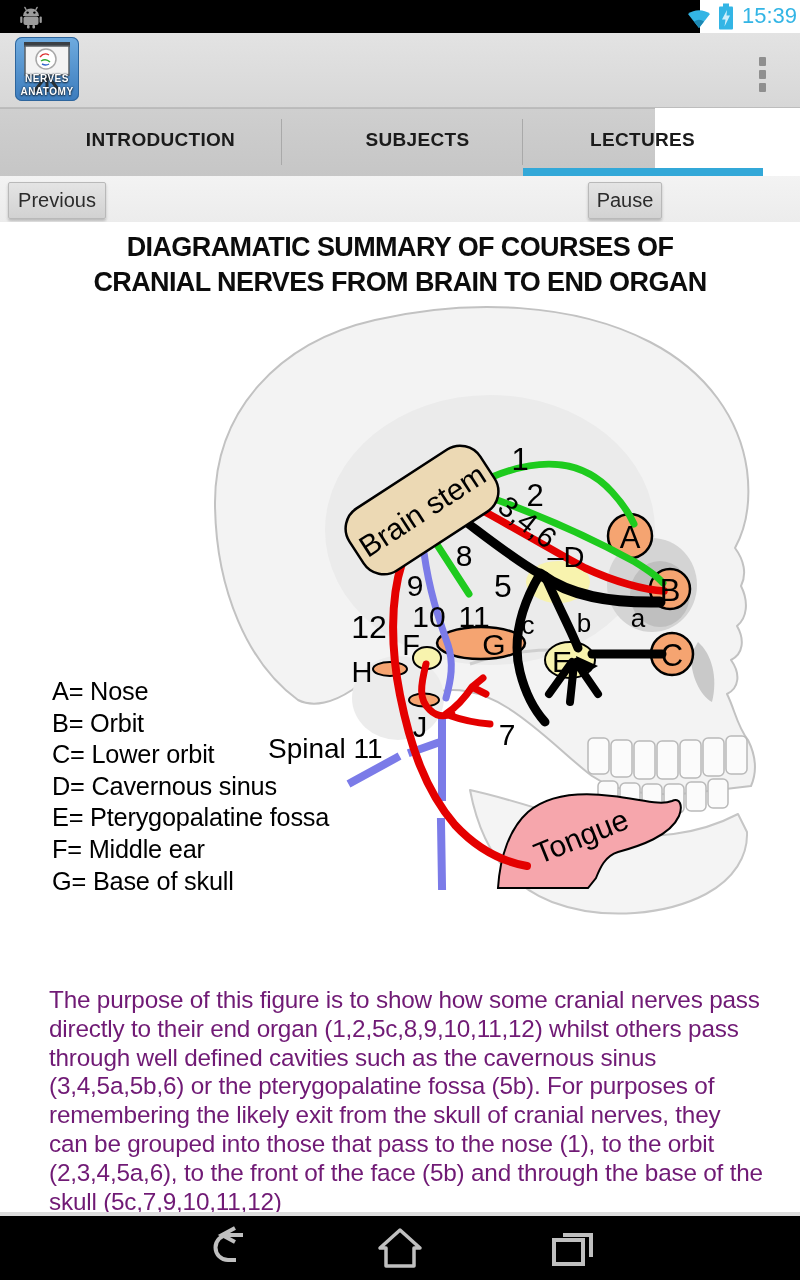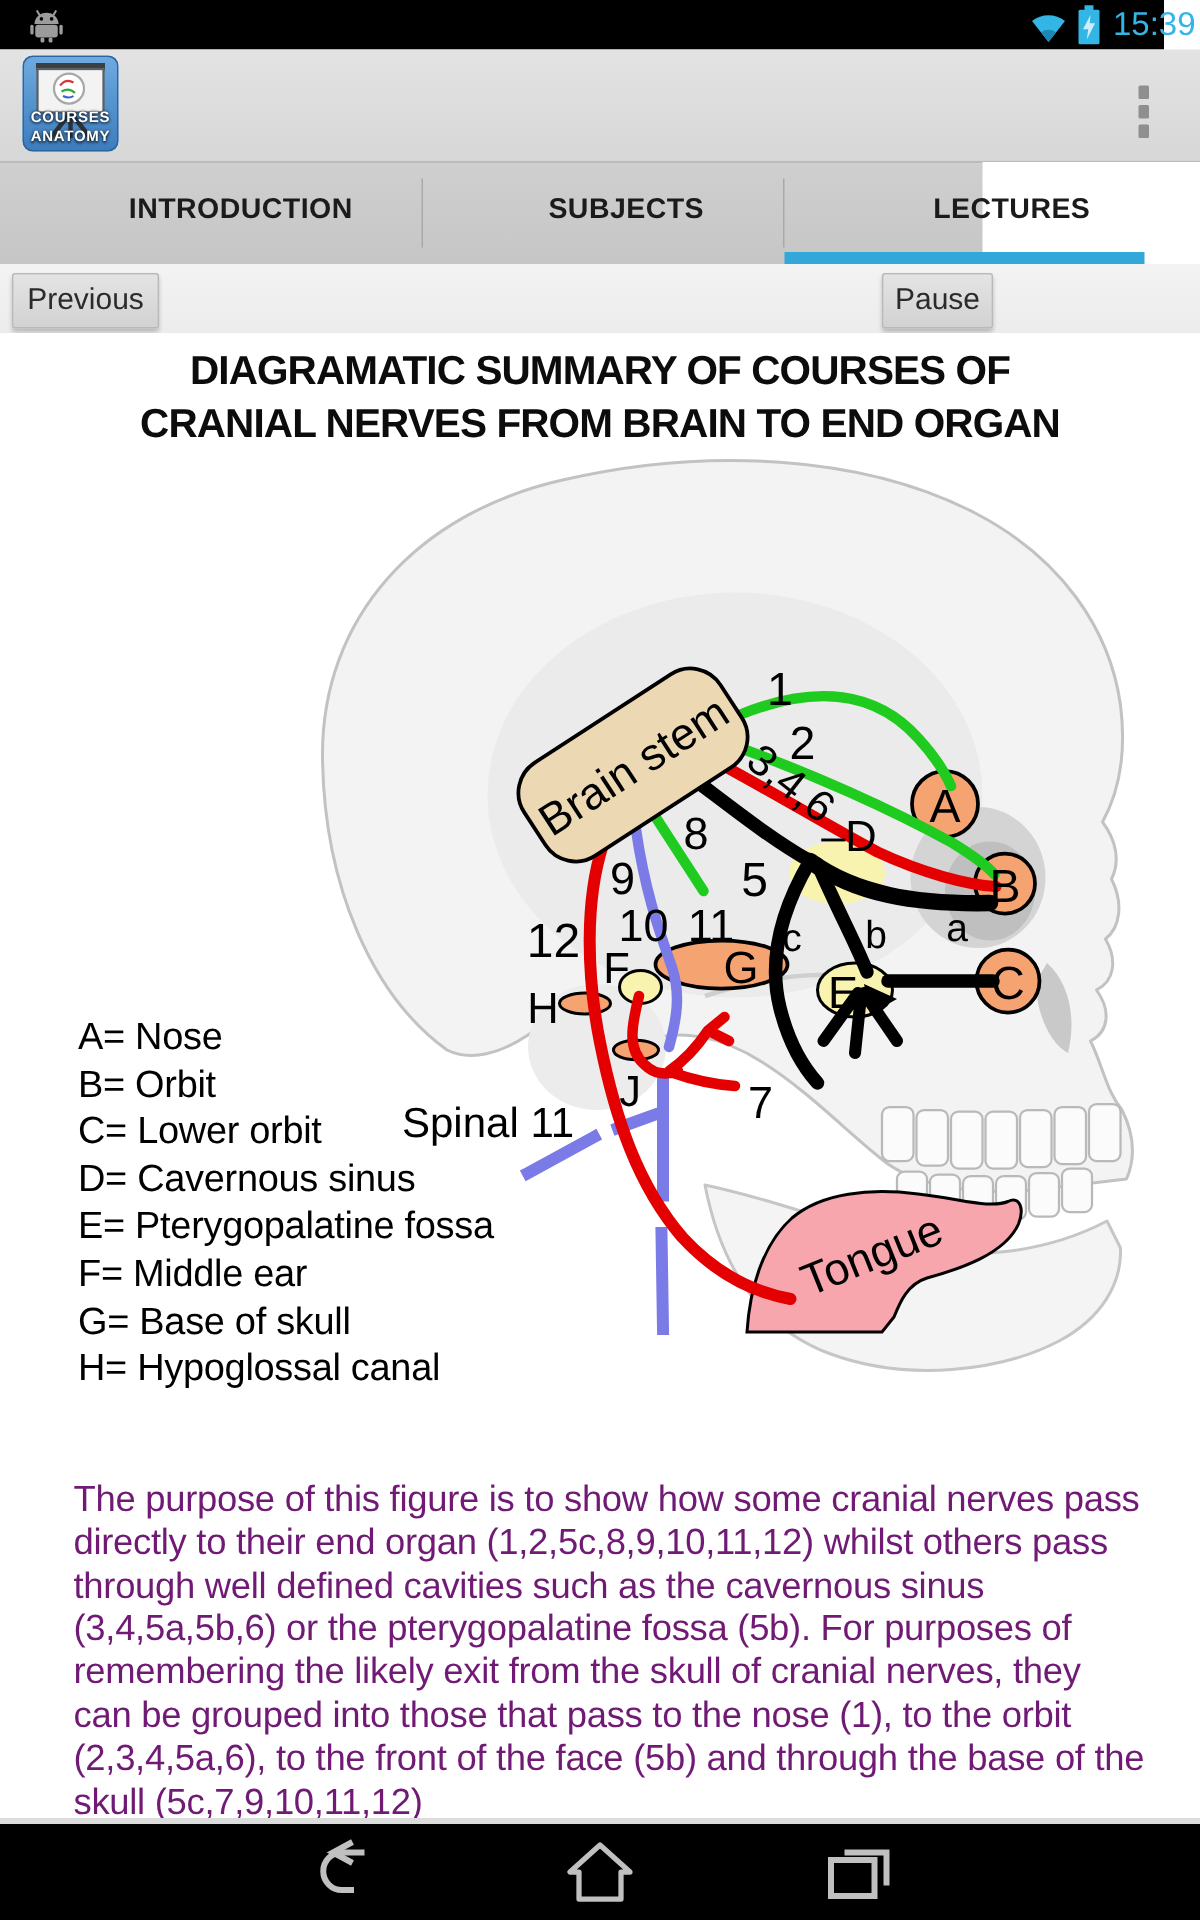--- a/index.html
+++ b/index.html
@@ -1,19 +1,19 @@
 <!DOCTYPE html>
 <html><head>
 <meta charset="utf-8">
 <style>
   html,body{margin:0;padding:0;background:#000;}
   .screen{position:relative;width:800px;height:1280px;background:#fff;overflow:hidden;
           font-family:"Liberation Sans",sans-serif;-webkit-font-smoothing:antialiased;}
   
-  .statusbar{position:absolute;left:0;top:0;width:776px;height:33px;background:#000;}
+  .statusbar{position:absolute;left:0;top:0;width:684px;height:33px;background:#000;padding-left:16px;}
   .statusbar .droid{position:absolute;left:18px;top:4px;}
   .statusbar .wifi{position:absolute;left:686px;top:4px;}
   .statusbar .batt{position:absolute;left:716px;top:2px;}
   .statusbar .time{position:absolute;left:742px;top:3px;font-size:22px;color:#33b5e5;}
   
   .actionbar{position:absolute;left:0;top:33px;width:800px;height:75px;
              background:linear-gradient(#e3e3e3,#d7d7d7);border-bottom:1px solid #bdbdbd;box-sizing:border-box;}
   .appicon{position:absolute;left:15px;top:4px;width:64px;height:64px;border-radius:7px;
            background:linear-gradient(#6fabdf,#3c7cbd);box-shadow:inset 0 0 0 1px #2e659c;overflow:hidden;}
   .appicon .ictxt{position:absolute;width:100%;text-align:center;color:#fff;font-weight:bold;
@@ -84,34 +84,34 @@
     <div class="appicon">
       <svg width="64" height="64" viewBox="0 0 64 64">
         <rect x="9" y="5" width="46" height="5" fill="#3a3f44"></rect>
         <rect x="10" y="9" width="44" height="29" fill="#f3f3f3" stroke="#5a6066" stroke-width="1.5"></rect>
         <path d="M32,38 L18,56 M32,38 L46,56 M32,38 L32,55" stroke="#2c3236" stroke-width="3" fill="none"></path>
         <circle cx="31" cy="22" r="10" fill="#ffffff" stroke="#a8a8a8" stroke-width="1.5"></circle>
         <path d="M25,20 q4,-5 9,-2" stroke="#d33" stroke-width="1.4" fill="none"></path>
         <path d="M26,24 q5,-3 9,1" stroke="#3a3" stroke-width="1.4" fill="none"></path>
         <path d="M27,27 q4,2 7,0" stroke="#36c" stroke-width="1.4" fill="none"></path>
       </svg>
-      <div class="ictxt" style="top:36px;">COURSES</div>
+      <div class="ictxt" style="top:36px;">NERVES</div>
       <div class="ictxt" style="top:49px;">ANATOMY</div>
     </div>
     <div class="overflow">
         <i></i>
         <i></i>
         <i></i>
       </div>
   </div>
 
   <div class="tabbar">
     <div class="tab" style="left:40px;width:241px;">INTRODUCTION</div>
     <div class="tab" style="left:281px;width:241px;margin-left:16px;">SUBJECTS</div>
-    <div class="tab" style="left:522px;width:241px;padding-left:32px;">LECTURES</div>
+    <div class="tab" style="left:522px;width:241px;">LECTURES</div>
     <div class="tabdiv" style="left:281px;"></div>
     <div class="tabdiv" style="left:522px;"></div>
     <div class="indicator"></div>
   </div>
 
   <div class="strip">
     <div class="btn" style="left:8px;width:98px;">Previous</div>
     <div class="btn" style="left:588px;width:74px;">Pause</div>
   </div>
 
@@ -225,21 +225,20 @@
     </svg>
 
     <div class="legend">
       <div>A= Nose</div>
       <div>B= Orbit</div>
       <div>C= Lower orbit</div>
       <div>D= Cavernous sinus</div>
       <div>E= Pterygopalatine fossa</div>
       <div>F= Middle ear</div>
       <div>G= Base of skull</div>
-      <div>H= Hypoglossal canal</div>
     </div>
 
     <div class="caption">The purpose of this figure is to show how some cranial nerves pass directly to their end organ (1,2,5c,8,9,10,11,12) whilst others pass through well defined cavities such as the cavernous sinus (3,4,5a,5b,6) or the pterygopalatine fossa (5b). For purposes of remembering the likely exit from the skull of cranial nerves, they can be grouped into those that pass to the nose (1), to the orbit (2,3,4,5a,6), to the front of the face (5b) and through the base of the skull (5c,7,9,10,11,12)</div>
     <div class="endline"></div>
   </div>
 
   <div class="navbar">
     <svg class="navico" style="left:207px;" width="52" height="44" viewBox="0 0 52 44">
       <path d="M36,9 H21 a12.5,12.5 0 1 0 0,25 h8" fill="none" stroke="#c0c0c0" stroke-width="4"></path>
       <path d="M28,2 L15,9 L28,16" fill="none" stroke="#c0c0c0" stroke-width="4" stroke-linejoin="miter"></path>

